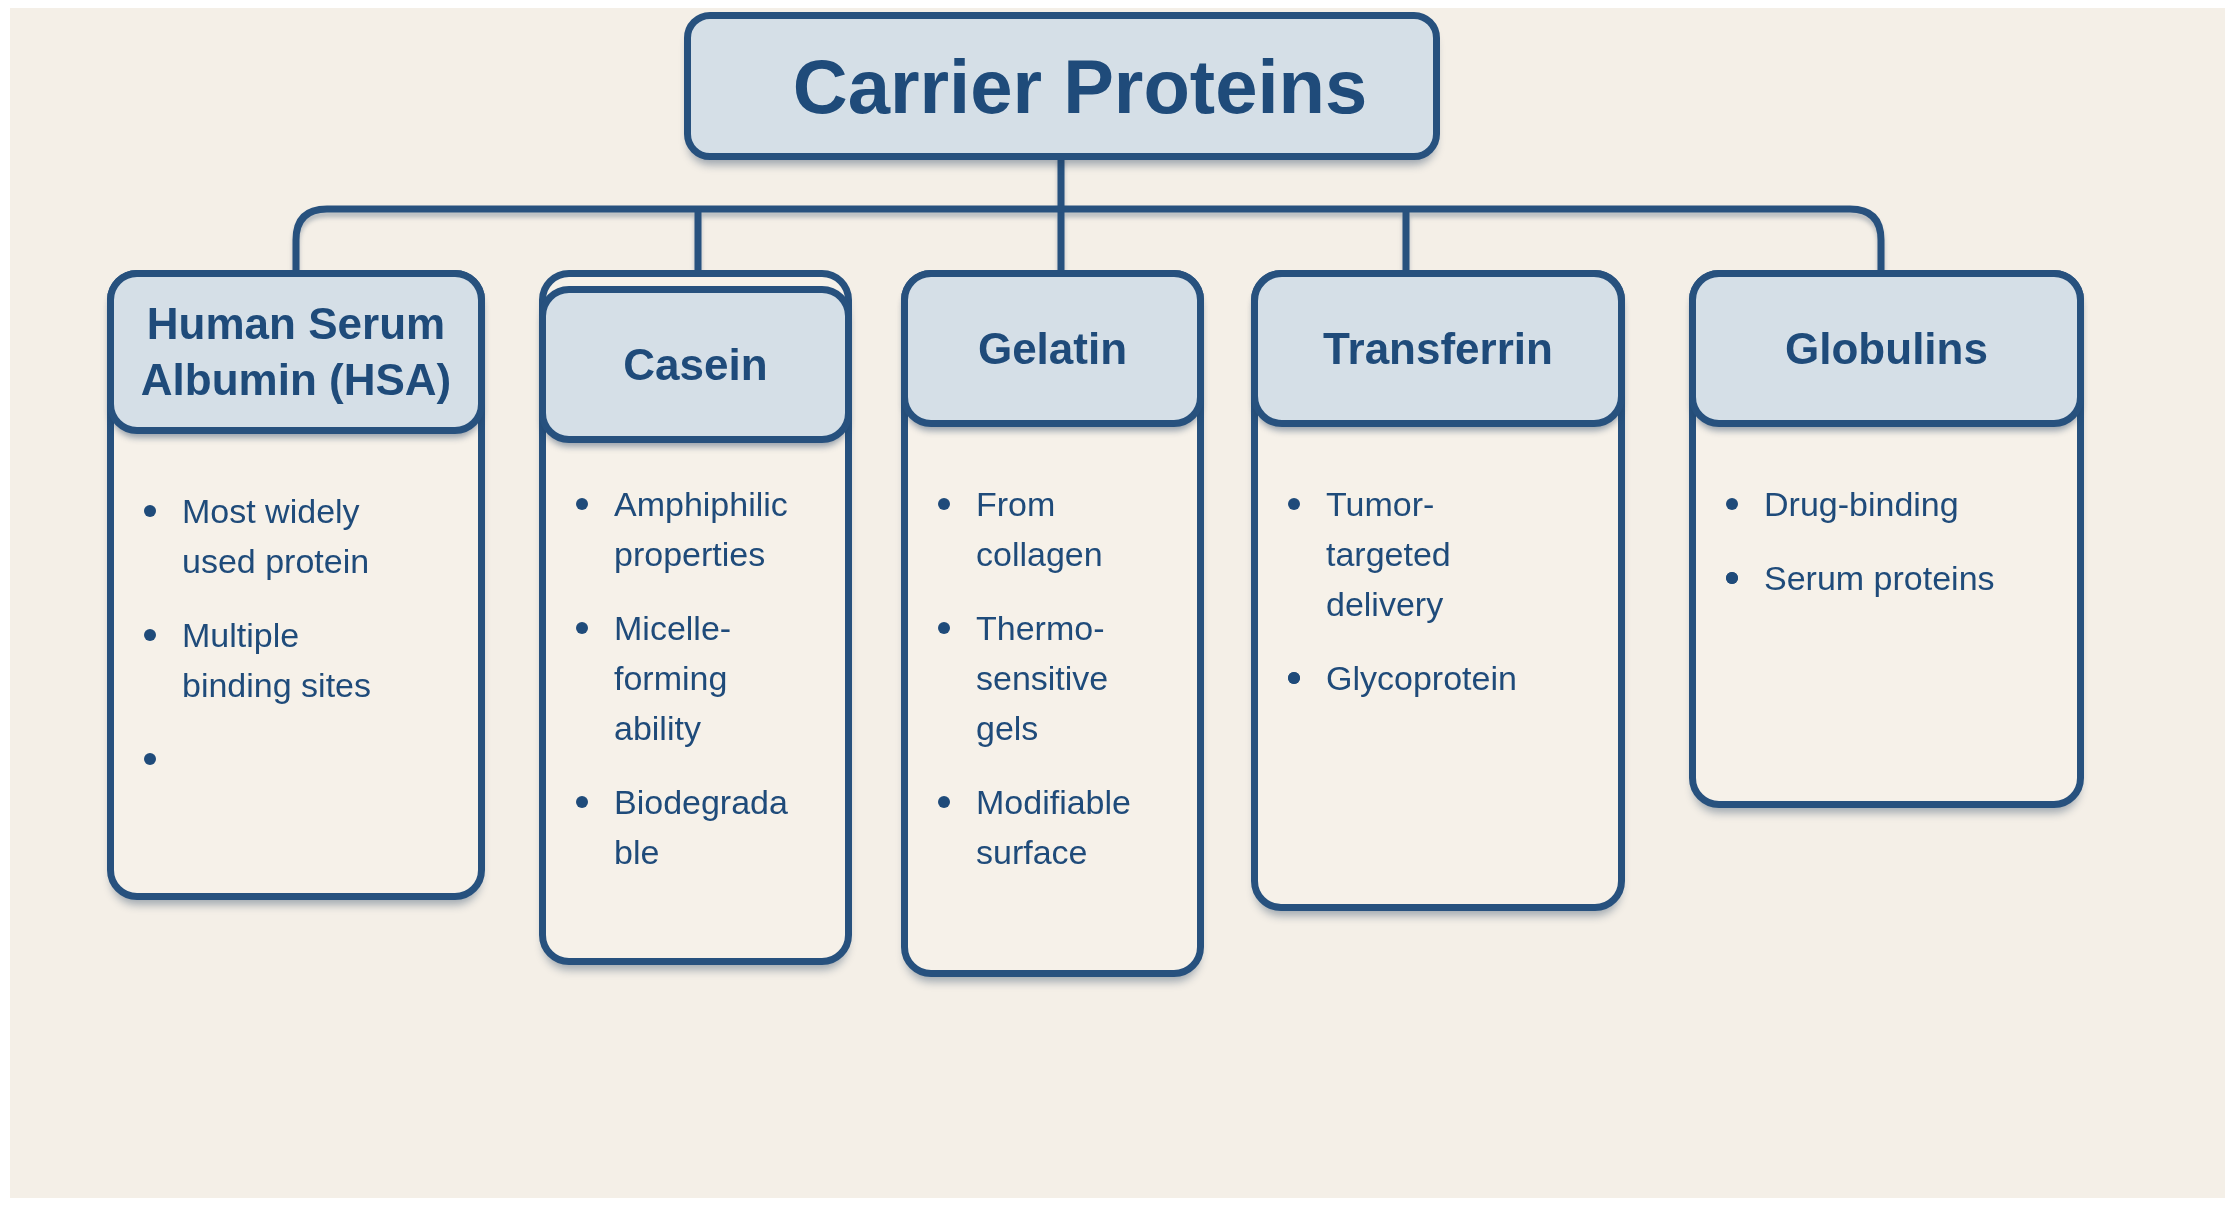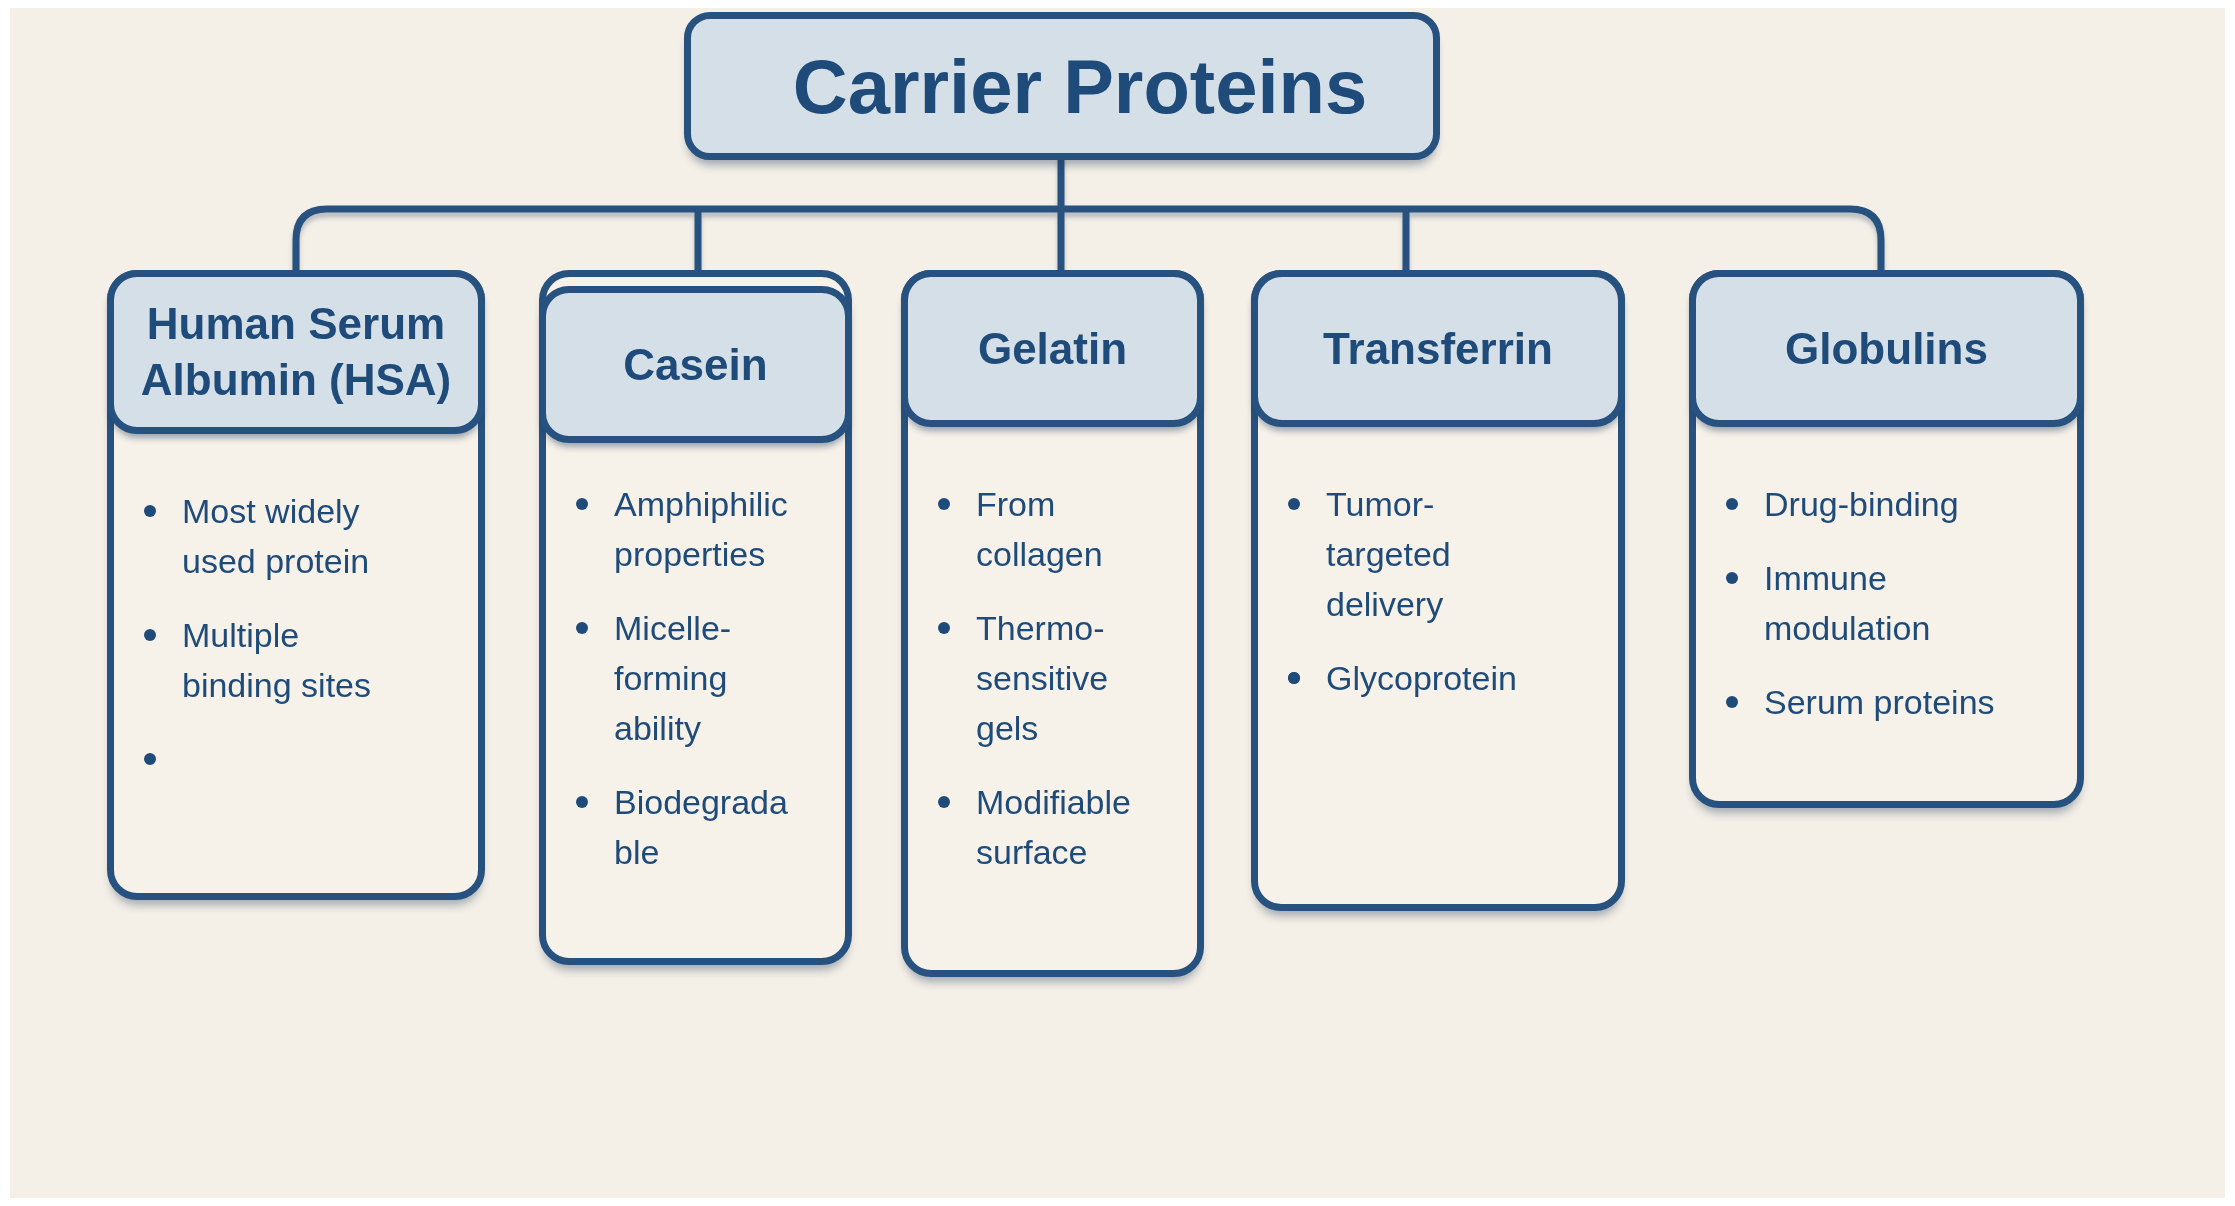--- a/index.html
+++ b/index.html
@@ -203,20 +203,19 @@
     </div>
   </div>
 
   <div class="node n4">
     <div class="node-header">
       <span class="node-title">Globulins</span>
     </div>
     <div class="node-body">
       <ul class="bullets">
         <li><span class="dot"></span><span>Drug-binding</span></li>
-        <li><span class="dot"></span><span>Immune
-modulation</span></li>
+        <li><span class="dot"></span></li>
         <li><span class="dot"></span><span>Serum proteins</span></li>
       </ul>
     </div>
   </div>
 
 </div>
 
 </body></html>

